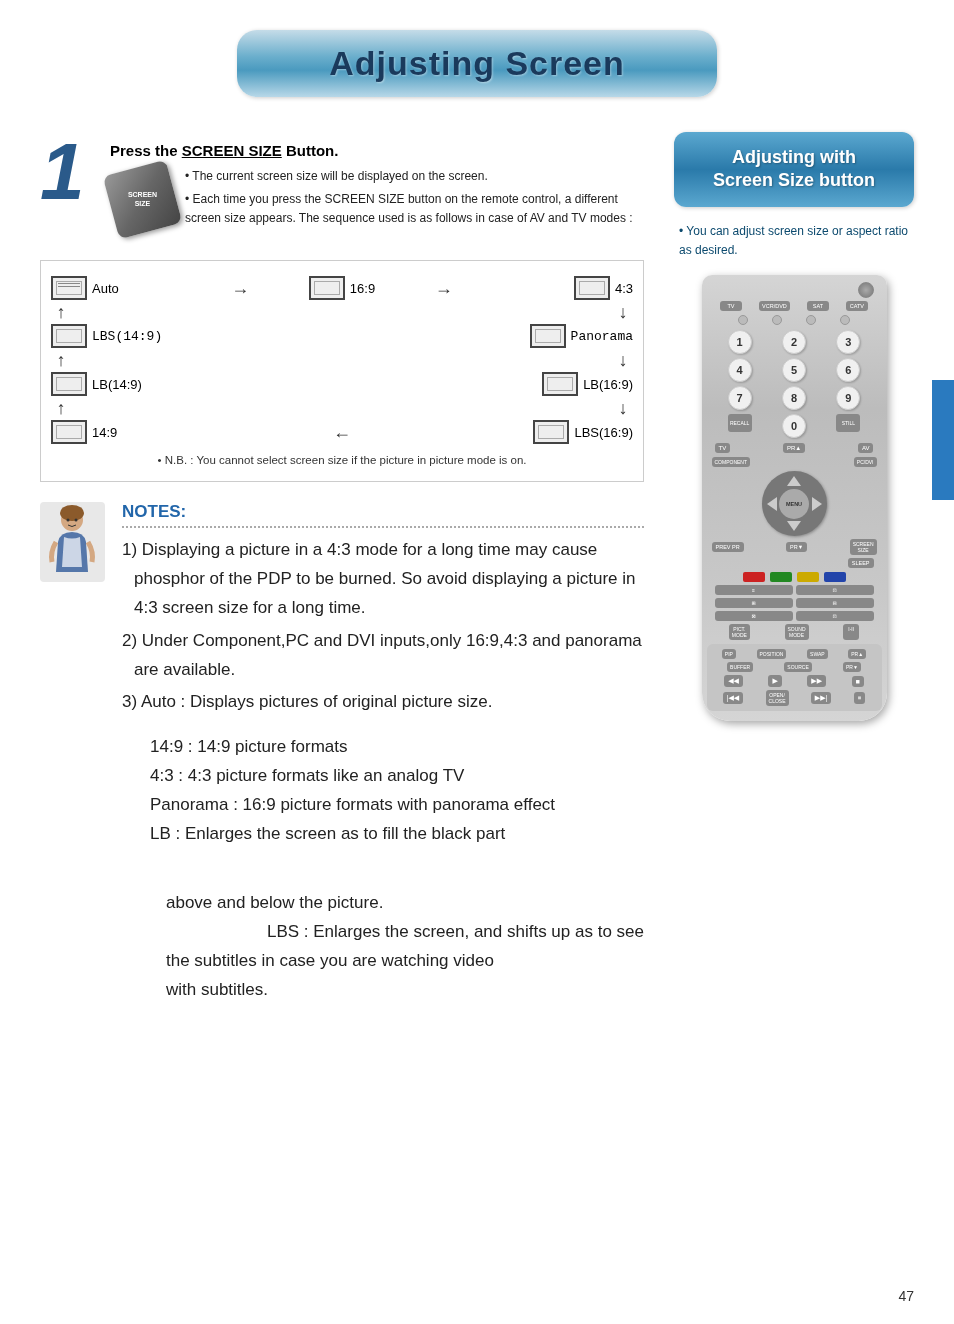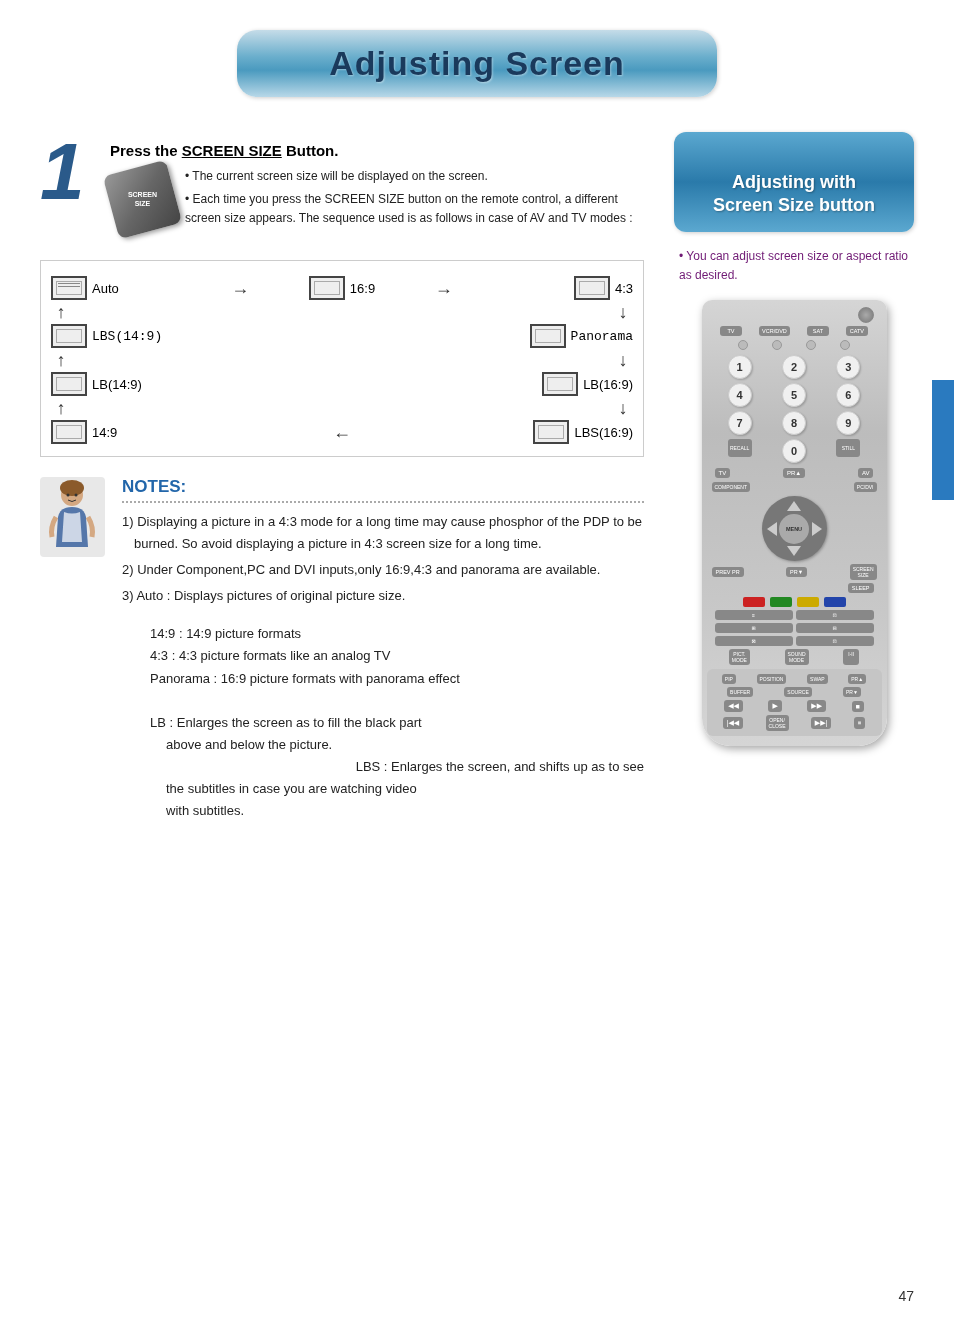--- a/index.html
+++ b/index.html
@@ -171,20 +171,21 @@
 
         <div style="font-size:18px; font-weight:bold; color:#333; padding: 0 5px;">←</div>
         <div style="display:flex; align-items:center; gap:5px; font-size:13px; font-weight:500; flex:1; justify-content:flex-end;">
           <div style="width:36px; height:24px; border:2px solid #444; background:#eee; position:relative; flex-shrink:0;">
             <div style="position:absolute; inset:3px; border:1px solid #aaa;"></div>
           </div>
           <span>LBS(16:9)</span>
         </div>
       </div>
 
+      <p style="font-size: 11.5px; color: #333; text-align: center; margin-top: 10px; margin-bottom: 5px;">• N.B. : You cannot select screen size if the picture in picture mode is on.</p>
     </div>
 
     <div class="notes-section">
 
       <div style="width: 70px; flex-shrink: 0;">
         <svg width="65" height="80" viewBox="0 0 65 80" style="background: #e8e8e8; border-radius: 4px;">
 
           <circle cx="32" cy="18" r="11" fill="#d4a882"></circle>
 
           <ellipse cx="32" cy="11" rx="12" ry="8" fill="#8B5A2B"></ellipse>
@@ -197,48 +198,48 @@
           <path d="M48 40 Q54 50 52 60" stroke="#d4a882" stroke-width="5" fill="none"></path>
 
           <circle cx="28" cy="18" r="1.5" fill="#333"></circle>
           <circle cx="36" cy="18" r="1.5" fill="#333"></circle>
           <path d="M28 23 Q32 26 36 23" stroke="#333" stroke-width="1" fill="none"></path>
         </svg>
       </div>
 
       <div style="flex:1;">
         <div style="font-size: 17px; font-weight: 900; color: #2266aa; border-bottom: 2px dotted #aaa; padding-bottom: 4px; margin-bottom: 8px;">NOTES:</div>
-        <div style="font-size: 13px; color: #222; line-height: 1.7;">
+        <div style="font-size: 17px; color: #222; line-height: 1.7;">
           <p style="margin-bottom: 4px; padding-left: 12px; text-indent: -12px;">1) Displaying a picture in a 4:3 mode for a long time may cause phosphor of the PDP to be burned. So avoid displaying a picture in 4:3 screen size for a long time.</p>
           <p style="margin-bottom: 4px; padding-left: 12px; text-indent: -12px;">2) Under Component,PC and DVI inputs,only 16:9,4:3 and panorama are available.</p>
           <p style="margin-bottom: 16px; padding-left: 12px; text-indent: -12px;">3) Auto : Displays pictures of original picture size.</p>
           <p style="padding-left: 28px;">14:9 : 14:9 picture formats</p>
           <p style="padding-left: 28px;">4:3 : 4:3 picture formats like an analog TV</p>
           <p style="padding-left: 28px;">Panorama : 16:9 picture formats with panorama effect</p>
-          <p style="padding-left: 28px; margin-top: 22px;">LB : Enlarges the screen as to fill the black part</p>
-          <p style="padding-left: 44px;">above and below the picture.</p>
+          <p style="padding-left: 28px;">LB : Enlarges the screen as to fill the black part</p>
+          <p style="padding-left: 44px; margin-top: 40px;">above and below the picture.</p>
           <p style="padding-left: 28px; text-align: right;">LBS : Enlarges the screen, and shifts up as to see</p>
           <p style="padding-left: 44px;">the subtitles in case you are watching video</p>
           <p style="padding-left: 44px;">with subtitles.</p>
         </div>
       </div>
     </div>
 
   </div>
 
   <div class="right-col">
 
     <div style="background: linear-gradient(180deg, #5ba8d0 0%, #2a7aaa 50%, #5ba8d0 100%); border-radius: 12px; padding: 14px 16px; text-align: center; box-shadow: 1px 1px 4px rgba(0,0,0,0.2);">
-      <div style="font-size: 18px; font-weight: 900; color: #fff; line-height: 1.3; text-shadow: 1px 1px 2px rgba(0,0,0,0.3); margin-top: 25px;">
+      <div style="font-size: 18px; font-weight: 900; color: #fff; line-height: 1.3; text-shadow: 1px 1px 2px rgba(0,0,0,0.3);">
         <span>Adjusting with</span><br>
         <span>Screen Size button</span>
       </div>
     </div>
 
-    <p style="font-size: 12px; color: #701a75; line-height: 1.6; padding: 0 5px;">• You can adjust screen size or aspect ratio as desired.</p>
+    <p style="font-size: 12px; color: #0c4a6e; line-height: 1.6; padding: 0 5px;">• You can adjust screen size or aspect ratio as desired.</p>
 
     <div style="width: 185px; margin: 0 auto; background: linear-gradient(180deg, #d5d5d5 0%, #bcbcbc 30%, #c8c8c8 70%, #d5d5d5 100%); border-radius: 10px 10px 28px 28px; padding: 7px 5px 10px 5px; box-shadow: 2px 3px 8px rgba(0,0,0,0.35); font-family: Arial, sans-serif;">
 
       <div style="display:flex; justify-content:flex-end; padding-right: 8px; margin-bottom: 3px;">
         <div style="width: 16px; height: 16px; border-radius: 50%; background: radial-gradient(circle, #aaa 0%, #777 100%); border: 1px solid #888;"></div>
       </div>
 
       <div style="display:flex; justify-content:space-around; margin-bottom: 4px; padding: 0 5px;">
         <div style="background:#888; border-radius:3px; color:#fff; font-size:5.5px; padding:2px 3px; min-width:22px; text-align:center;">TV</div>
         <div style="background:#888; border-radius:3px; color:#fff; font-size:5.5px; padding:2px 3px; min-width:22px; text-align:center;">VCR/DVD</div>

